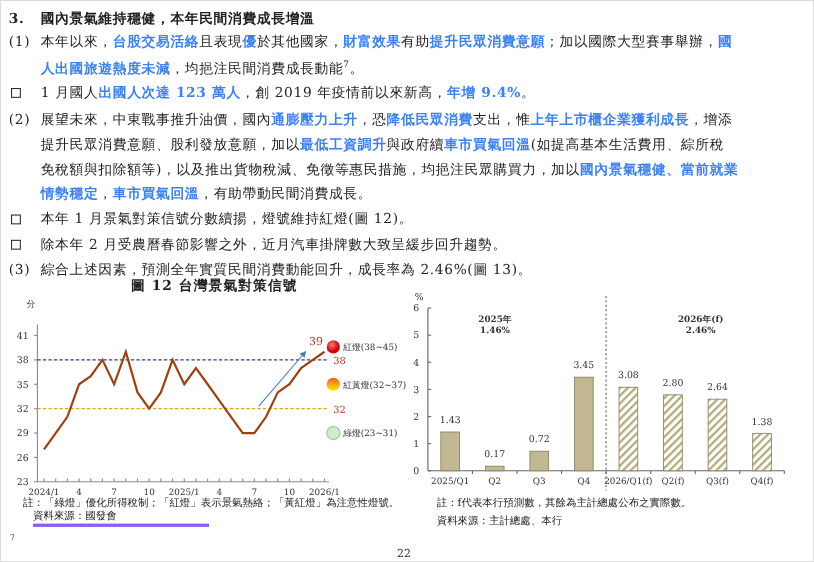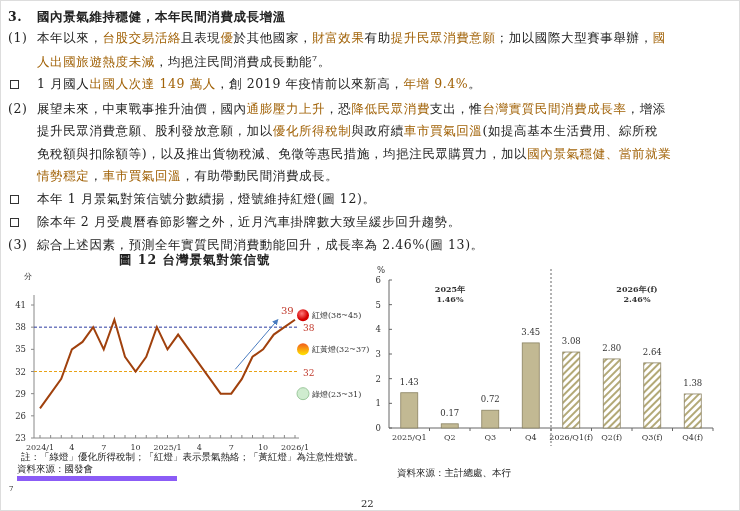--- a/index.html
+++ b/index.html
@@ -2,21 +2,21 @@
 <html><head>
 <meta charset="utf-8">
 <style>
   html, body { margin:0; padding:0; background:#fff; }
   body { width:740px; height:511px; overflow:hidden; position:relative;
          font-family:"DejaVu Serif","Liberation Serif",serif; color:#222; }
   .page { position:absolute; inset:0; border:1px solid #ddd; box-sizing:border-box; }
   .line { position:absolute; left:0; font-size:12.5px; line-height:16px; white-space:nowrap; letter-spacing:0.6px; }
   .num { position:absolute; left:7px; }
   .txt { position:absolute; left:36px; }
-  .b { color:#a16207; font-weight:normal; }
+  .b { color:#3b82f6; font-weight:bold; }
   .k { font-weight:bold; }
   .sq { display:inline-block; width:9px; height:9px; border:1.5px solid #333; box-sizing:border-box; position:absolute; left:9px; top:4px; }
   .sup { font-size:8px; vertical-align:super; }
   svg text { font-family:"DejaVu Serif","Liberation Serif",serif; }
   .chart-title { position:absolute; font-size:12.5px; font-weight:bold; letter-spacing:1px; }
   .note { position:absolute; font-size:9.5px; white-space:nowrap; }
   .foot { position:absolute; font-size:9.5px; white-space:nowrap; }
 </style>
 </head>
 <body>
@@ -31,28 +31,28 @@
   <div id="paras">
       <div class="line" style="top: 29px;">
         <span class="num">(1)</span>
         <span class="txt"><span>本年以來，</span><span class="b">台股交易活絡</span><span>且表現</span><span class="b">優</span><span>於其他國家，</span><span class="b">財富效果</span><span>有助</span><span class="b">提升民眾消費意願</span><span>；加以國際大型賽事舉辦，</span><span class="b">國</span></span>
       </div>
       <div class="line" style="top: 50px;">
         <span class="txt"><span class="b">人出國旅遊熱度未減</span><span>，均挹注民間消費成長動能</span><span class="sup">7</span><span>。</span></span>
       </div>
       <div class="line" style="top: 75px;">
         <span class="sq"></span>
-        <span class="txt"><span>1 月國人</span><span class="b">出國人次達 149 萬人</span><span>，創 2019 年疫情前以來新高，</span><span class="b">年增 9.4%</span><span>。</span></span>
+        <span class="txt"><span>1 月國人</span><span class="b">出國人次達 123 萬人</span><span>，創 2019 年疫情前以來新高，</span><span class="b">年增 9.4%</span><span>。</span></span>
       </div>
       <div class="line" style="top: 100px;">
         <span class="num">(2)</span>
-        <span class="txt"><span>展望未來，中東戰事推升油價，國內</span><span class="b">通膨壓力上升</span><span>，恐</span><span class="b">降低民眾消費</span><span>支出，惟</span><span class="b">台灣實質民間消費成長率</span><span>，增添</span></span>
+        <span class="txt"><span>展望未來，中東戰事推升油價，國內</span><span class="b">通膨壓力上升</span><span>，恐</span><span class="b">降低民眾消費</span><span>支出，惟</span><span class="b">上年上市櫃企業獲利成長</span><span>，增添</span></span>
       </div>
       <div class="line" style="top: 122px;">
-        <span class="txt"><span>提升民眾消費意願、股利發放意願，加以</span><span class="b">優化所得稅制</span><span>與政府續</span><span class="b">車市買氣回溫</span><span>(如提高基本生活費用、綜所稅</span></span>
+        <span class="txt"><span>提升民眾消費意願、股利發放意願，加以</span><span class="b">最低工資調升</span><span>與政府續</span><span class="b">車市買氣回溫</span><span>(如提高基本生活費用、綜所稅</span></span>
       </div>
       <div class="line" style="top: 145px;">
         <span class="txt"><span>免稅額與扣除額等)，以及推出貨物稅減、免徵等惠民措施，均挹注民眾購買力，加以</span><span class="b">國內景氣穩健、當前就業</span></span>
       </div>
       <div class="line" style="top: 167px;">
         <span class="txt"><span class="b">情勢穩定</span><span>，</span><span class="b">車市買氣回溫</span><span>，有助帶動民間消費成長。</span></span>
       </div>
       <div class="line" style="top: 190px;">
         <span class="sq"></span>
         <span class="txt"><span>本年 1 月景氣對策信號分數續揚，燈號維持紅燈(圖 12)。</span></span>
@@ -141,21 +141,21 @@
       <polyline points="39,147.44444444444446 49.625,132.66666666666669 60.25,117.88888888888889 70.875,88.33333333333334 81.5,80.94444444444444 92.125,66.16666666666666 102.75,88.33333333333334 113.375,58.777777777777786 124,95.72222222222221 134.625,110.5 145.25,95.72222222222221 155.875,66.16666666666666 166.5,88.33333333333334 177.125,73.55555555555556 187.75,88.33333333333334 198.375,103.11111111111111 209,117.88888888888889 219.625,132.66666666666669 230.25,132.66666666666669 240.875,117.88888888888889 251.5,95.72222222222221 262.125,88.33333333333334 272.75,73.55555555555556 283.375,66.16666666666666 294,58.777777777777786" fill="none" stroke="#a0410d" stroke-width="2"></polyline>
       <text x="280" y="52.777777777777786" font-size="10" fill="#c0392b">39</text>
       <circle cx="302" cy="54.344444444444434" r="6" fill="url(#gr)" stroke="none"></circle>
       <text x="311" y="57.344444444444434" font-size="8" fill="#333">紅燈(38~45)</text>
       <circle cx="302" cy="88.33333333333334" r="6" fill="url(#go)" stroke="none"></circle>
       <text x="311" y="91.33333333333334" font-size="8" fill="#333">紅黃燈(32~37)</text>
       <circle cx="302" cy="132.66666666666669" r="6" fill="#cfeccf" stroke="#9cc89c"></circle>
       <text x="311" y="135.66666666666669" font-size="8" fill="#333">綠燈(23~31)</text>
     </svg>
   <div class="note" style="left:20px; top:450px;">註：「綠燈」優化所得稅制；「紅燈」表示景氣熱絡；「黃紅燈」為注意性燈號。</div>
-  <div class="note" style="left:16px; top:462px; border-bottom:5px solid #8b5cf6; padding-right:84px;">資料來源：國發會</div>
+  <div class="note" style="left:29px; top:462px; border-bottom:3px solid #8b5cf6; padding-right:84px;">資料來源：國發會</div>
 
   <svg id="c13" style="position:absolute; left:370px; top:260px;" width="370" height="190">
       <defs>
         <pattern id="hatch" width="5" height="5" patternUnits="userSpaceOnUse" patternTransform="rotate(45)">
           <rect width="5" height="5" fill="#fff"></rect>
           <rect width="2" height="5" fill="#b3a977"></rect>
         </pattern>
       </defs>
       <text x="6" y="12" font-size="8.5" fill="#333">%</text>
       <line x1="18" y1="19" x2="18" y2="167" stroke="#666"></line>
@@ -205,17 +205,18 @@
       <rect x="313.25" y="132.96" width="17" height="34.03999999999999" fill="url(#hatch)" stroke="#8a8262" stroke-width="0.8"></rect>
       <text x="321.75" y="124.96000000000001" font-size="8.5" text-anchor="middle" fill="#333">1.38</text>
       <text x="321.75" y="179" font-size="8" text-anchor="middle" fill="#333">Q4(f)</text>
       <line x1="342" y1="167" x2="342" y2="170" stroke="#666"></line>
       <line x1="180" y1="8" x2="180" y2="185" stroke="#666" stroke-dasharray="2,2"></line>
       <text x="79" y="31.333333333333343" font-size="8" font-weight="bold" text-anchor="middle" fill="#333">2025年</text>
       <text x="79" y="41.33333333333334" font-size="8" font-weight="bold" text-anchor="middle" fill="#333">1.46%</text>
       <text x="266" y="31.333333333333343" font-size="8" font-weight="bold" text-anchor="middle" fill="#333">2026年(f)</text>
       <text x="266" y="41.33333333333334" font-size="8" font-weight="bold" text-anchor="middle" fill="#333">2.46%</text>
     </svg>
+  <div class="note" style="left:396px; top:450px;">註：f代表本行預測數，其餘為主計總處公布之實際數。</div>
   <div class="note" style="left:396px; top:466px;">資料來源：主計總處、本行</div>
 
   <div class="foot" style="left:8px; top:484px; font-size:7px;">7</div>
   <div class="foot" style="left:360px; top:497px; font-size:10px;">22</div>
 </div>
 
 </body></html>

